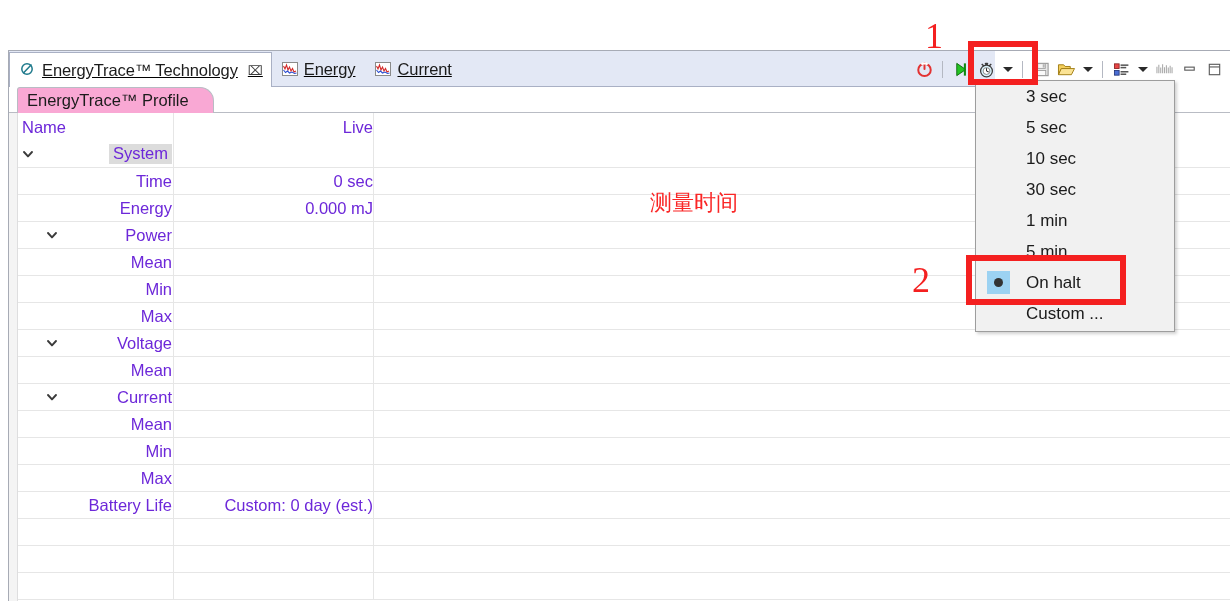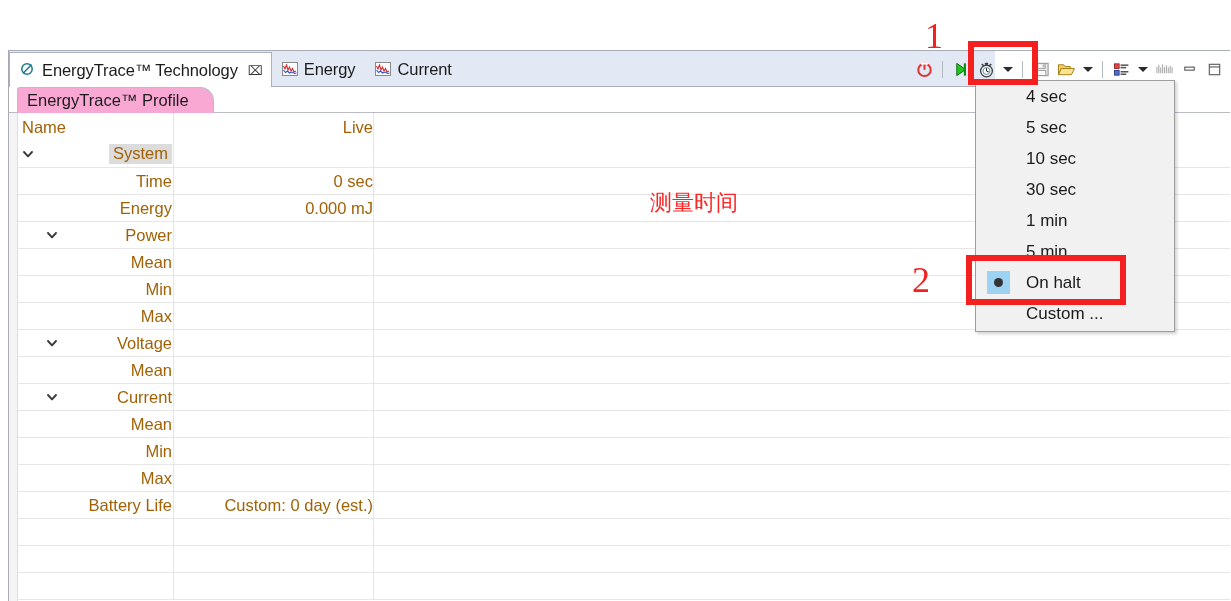--- a/index.html
+++ b/index.html
@@ -25,20 +25,21 @@
 
   
   .tabstrip {
     position: absolute;
     left: 9px; top: 51px;
     width: 986px; height: 36px;
     background: #e3e8f5;
     border-bottom: 1px solid #a9b0c4;
     display: flex;
     align-items: stretch;
+    text-decoration: underline;
   }
   .tab-active {
     display: flex; align-items: center;
     padding: 0 8px 0 10px;
     background: #ffffff;
     border: 1px solid #a9b0c4;
     border-bottom: none;
     border-top: 1px solid #a9b0c4;
     margin-top: 1px;
     height: 35px;
@@ -157,21 +158,21 @@
     padding-left: 4px;
     border-right: 1px solid #e6e6e6;
     justify-content: flex-end;
   }
   .c-rest { flex: 1; }
 
   .row.header .c-name,
   .row.header .c-live { border-right: 1px solid #e6e6e6; }
 
   .cell-text {
-    font-size: 16.5px; color: #a16207; white-space: nowrap;
+    font-size: 16.5px; color: #6d28d9; white-space: nowrap;
     line-height: 1;
   }
   .row.header .c-name { justify-content: flex-start; padding-left: 4px; }
   .name-sel {
     background: #dcdcdc;
     padding: 1px 4px 2px 4px;
   }
 
   
   .twisty {
@@ -568,21 +569,21 @@
           <div class="c-live">
             <span class="cell-text"></span>
           </div>
           <div class="c-rest"></div>
         </div>
       </div>
   </div>
 
   <div class="menu" id="menu-root">
       <div class="menu-item">
-        <span>4 sec</span>
+        <span>3 sec</span>
       </div>
       <div class="menu-item">
         <span>5 sec</span>
       </div>
       <div class="menu-item">
         <span>10 sec</span>
       </div>
       <div class="menu-item">
         <span>30 sec</span>
       </div>

